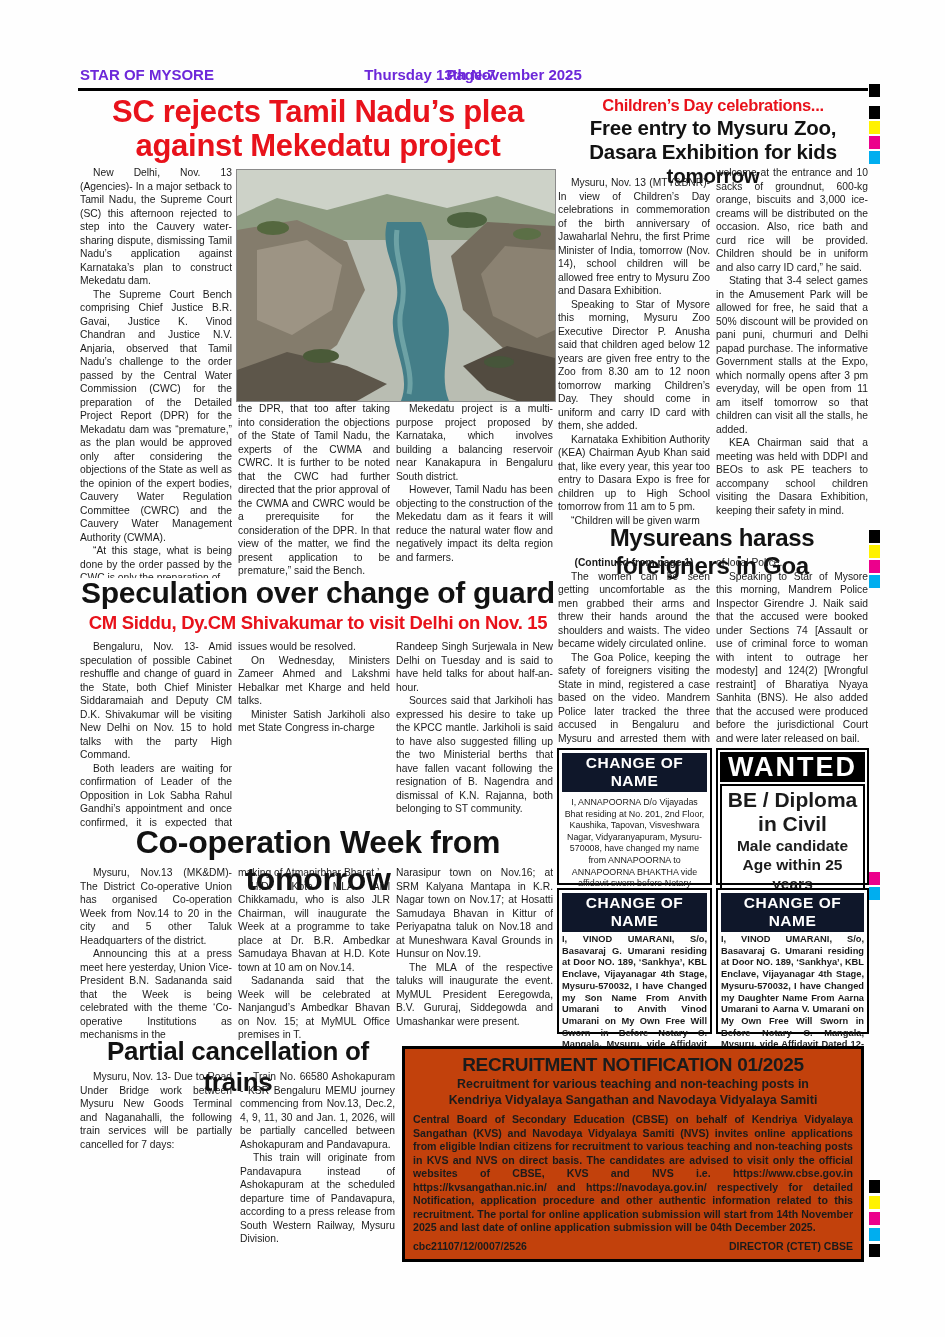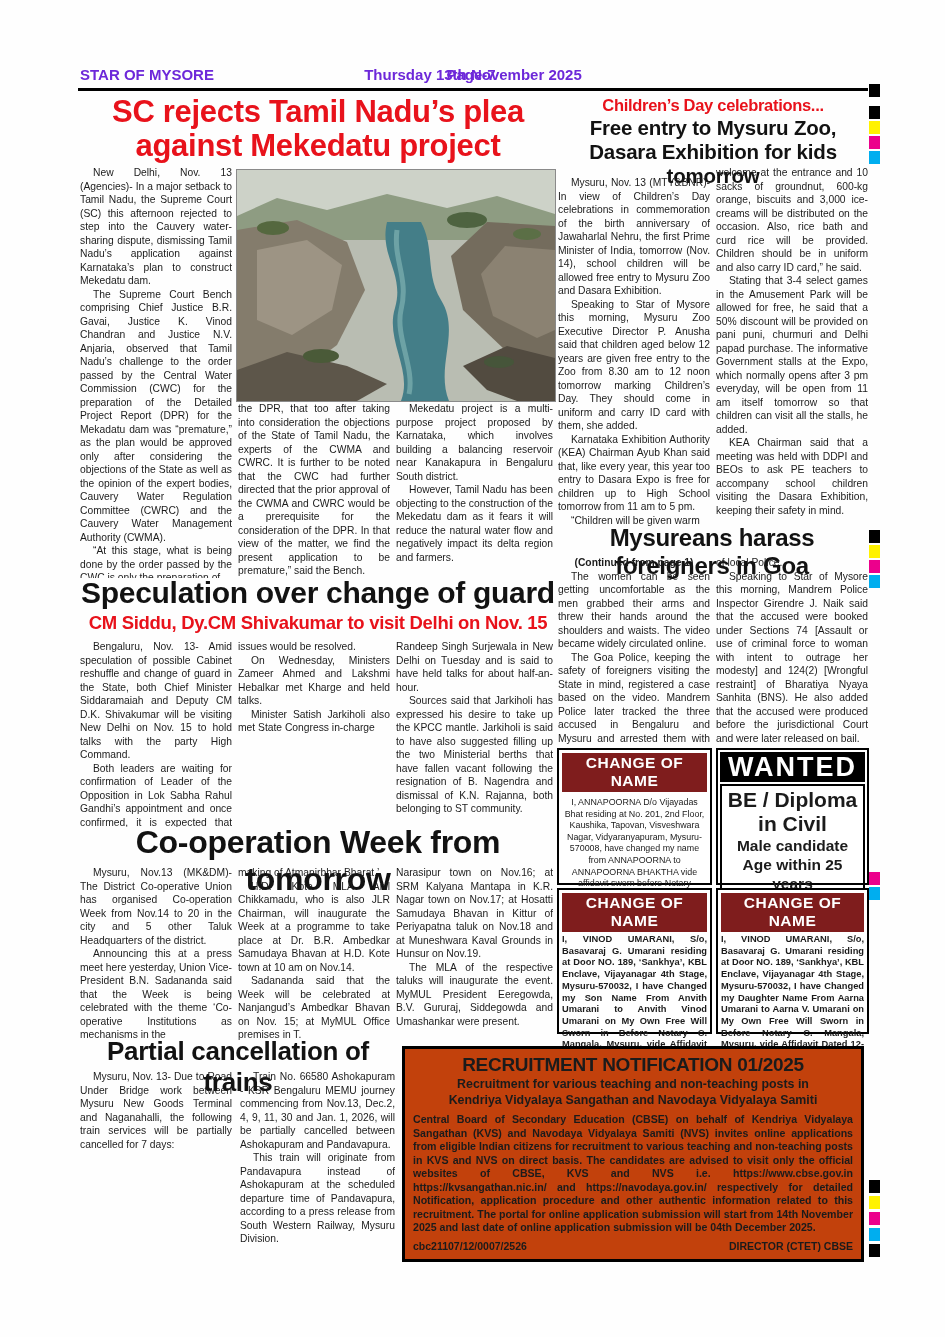--- a/index.html
+++ b/index.html
@@ -23,21 +23,21 @@
   .hl-trains { font-size:26px; }
   
   .col { position:absolute; font-size:10.3px; line-height:13.5px; text-align:justify; overflow:hidden; }
   .col p { margin:0; text-indent:13px; }
   .cont p:first-child { text-indent:0; }
   .goa1 p:first-child { font-weight:bold; text-align:center; text-indent:0; }
   
   .photo { position:absolute; left:237px; top:170px; width:318px; height:231px; outline:1px solid #8a8a8a; }
   
   .adbox { position:absolute; border:2px solid #000; background:#fff; box-sizing:border-box; padding:3px; }
-  .con-title { background:#7f1d1d; color:#fff; text-align:center; font-weight:bold; font-size:15.5px; letter-spacing:0.5px; padding:1px 0 2px; }
+  .con-title { background:#0f172a; color:#fff; text-align:center; font-weight:bold; font-size:15.5px; letter-spacing:0.5px; padding:1px 0 2px; }
   .con-body-c { text-align:center; font-size:8.9px; line-height:11.6px; padding-top:5px; }
   .con-body-b { font-weight:bold; text-align:justify; font-size:9.3px; line-height:11.7px; padding-top:2px; }
   .con-sign { font-weight:bold; text-align:right; font-size:9.6px; padding:1px 2px 0 0; }
   
   .wanted-title { background:#000; color:#fff; text-align:center; font-weight:bold; font-size:27px; line-height:30px; letter-spacing:2px; }
   .wanted-inner { border:2px solid #000; margin-top:2px; text-align:center; padding:2px 0 3px; }
   .w-l1 { font-size:21px; font-weight:bold; line-height:24px; }
   .w-l2 { font-size:21px; font-weight:bold; line-height:24px; }
   .w-l3 { font-size:15.5px; font-weight:bold; line-height:19px; }
   .w-l4 { font-size:15.5px; font-weight:bold; line-height:19px; }

